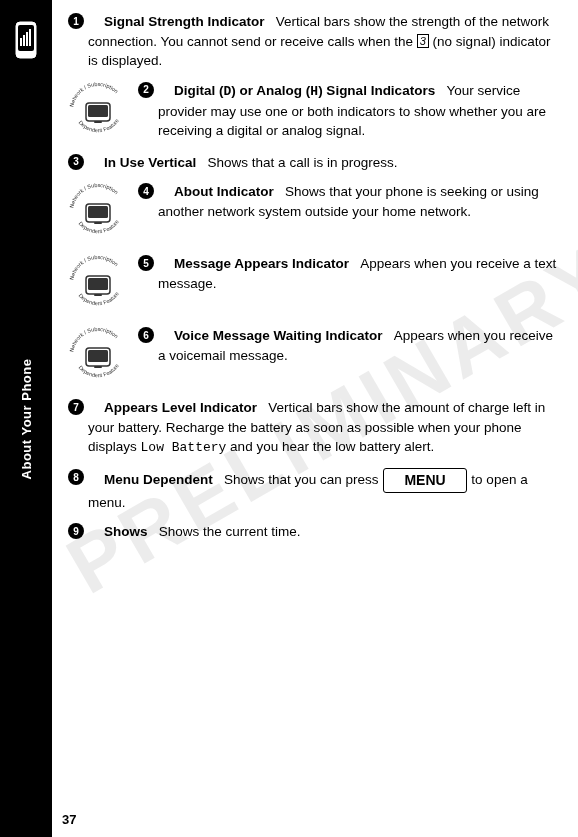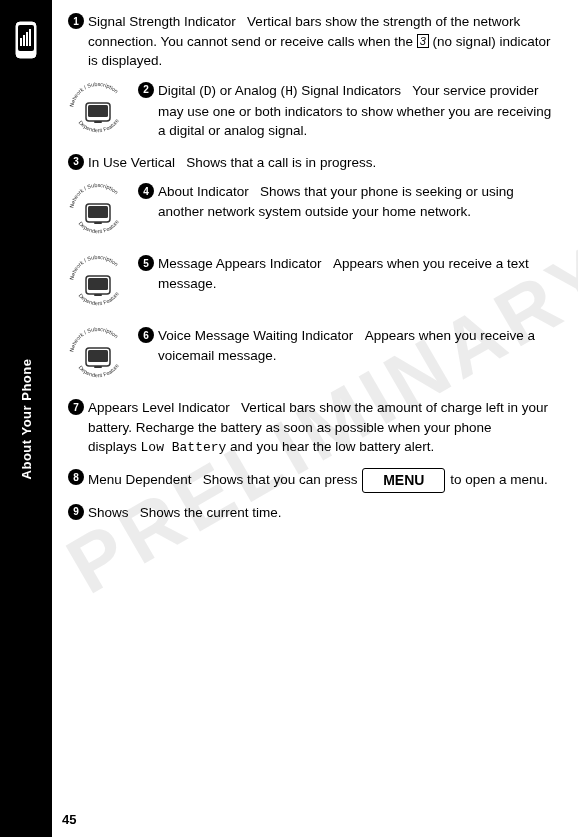--- a/index.html
+++ b/index.html
@@ -101,21 +101,22 @@
       margin-right: 4px;
     }
 
     .entry-text {
       font-size: 13.5px;
       line-height: 1.45;
       flex: 1;
     }
 
     .entry-text strong {
-      font-weight: normal;
+      font-weight: bold;
+      margin-left: 16px;
     }
 
     
     .entry-with-img {
       display: flex;
       align-items: flex-start;
       margin-bottom: 10px;
     }
 
     .network-badge {
@@ -338,17 +339,17 @@
       <div class="entry-row">
         <div class="entry-badge">9</div>
         <div class="entry-text">
           <strong>Shows</strong>
           <span>&nbsp;&nbsp;Shows the current time.</span>
         </div>
       </div>
 
     </div>
 
-    <div class="page-number">45</div>
+    <div class="page-number">37</div>
 
   </div>
 
 </div>
 
 </body></html>

